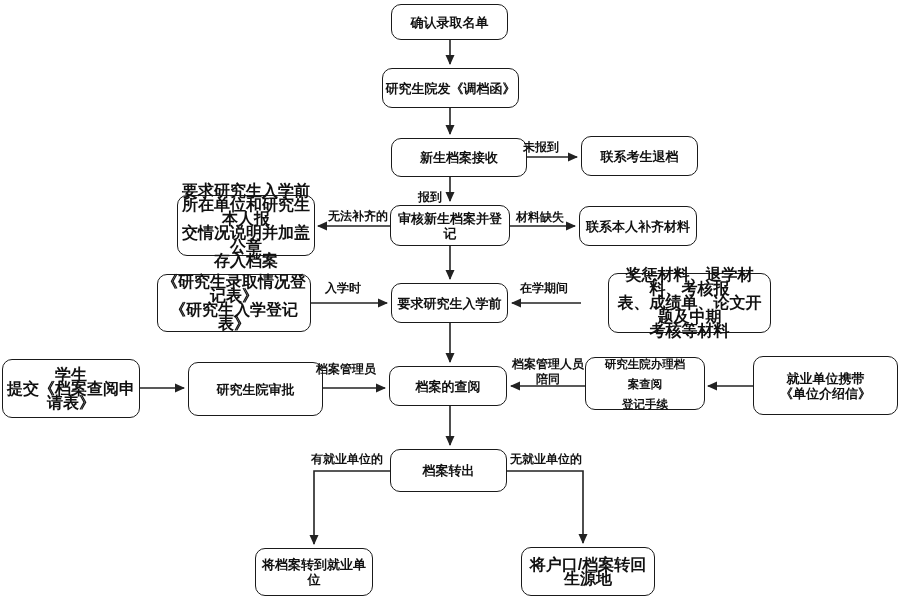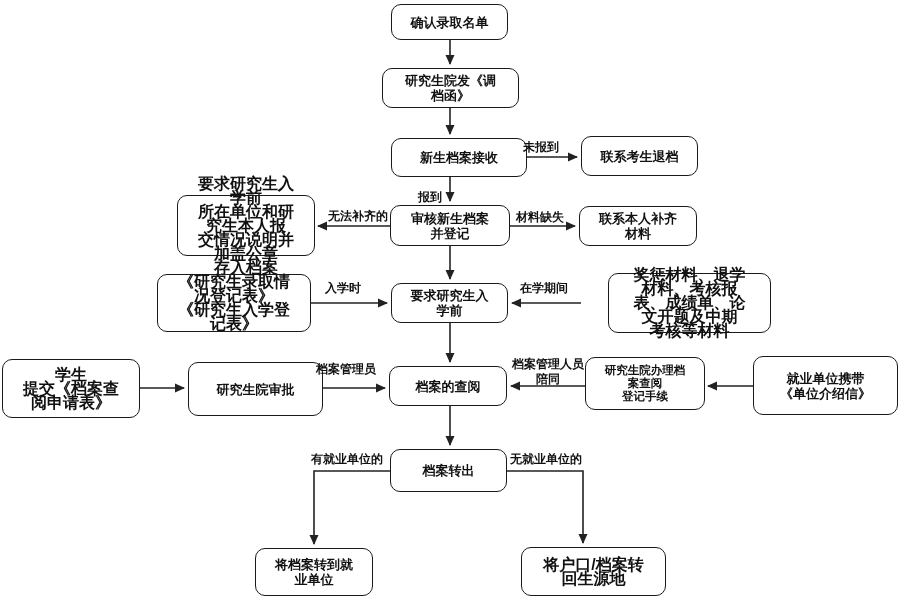--- a/index.html
+++ b/index.html
@@ -23,30 +23,30 @@
     border: 1.8px solid #1a1a1a;
     border-radius: 10px;
     display: flex;
     align-items: center;
     justify-content: center;
     text-align: center;
     font-size: 13px;
     line-height: 15px;
     font-weight: bold;
     white-space: pre-line;
-    padding: 1px 18px;
+    padding: 1px 2px;
     z-index: 2;
   }
   .node.small {
     font-size: 16px;
     line-height: 14px;
   }
   .node.xsmall {
     font-size: 11.5px;
-    line-height: 13px;
+    line-height: 20px;
     padding: 16px;
   }
   .elabel {
     position: absolute;
     transform: translateX(-50%);
     font-size: 12px;
     line-height: 15px;
     font-weight: bold;
     white-space: pre-line;
     text-align: center;
@@ -104,21 +104,21 @@
   <div class="node small" style="left:2px;   top:359px; width:138px; height:59px;">学生
 提交《档案查阅申请表》</div>
   <div class="node" style="left:188px; top:362px; width:135px; height:54px;">研究生院审批</div>
   <div class="node" style="left:389px; top:366px; width:118px; height:40px;">档案的查阅</div>
   <div class="node xsmall" style="left:585px; top:357px; width:120px; height:53px;">研究生院办理档案查阅
 登记手续</div>
   <div class="node" style="left:753px; top:356px; width:145px; height:59px;">就业单位携带
 《单位介绍信》</div>
   <div class="node" style="left:390px; top:449px; width:117px; height:43px;">档案转出</div>
   <div class="node" style="left:255px; top:548px; width:118px; height:48px;">将档案转到就业单位</div>
-  <div class="node small" style="left:521px; top:547px; width:145px; height:49px;">将户口/档案转回生源地</div>
+  <div class="node small" style="left:521px; top:547px; width:134px; height:49px;">将户口/档案转回生源地</div>
 
   <div class="elabel" style="left:541px; top:140px;">未报到</div>
   <div class="elabel" style="left:430px; top:190px;">报到</div>
   <div class="elabel" style="left:540px; top:210px;">材料缺失</div>
   <div class="elabel" style="left:358px; top:209px;">无法补齐的</div>
   <div class="elabel" style="left:343px; top:281px;">入学时</div>
   <div class="elabel" style="left:544px; top:281px;">在学期间</div>
   <div class="elabel" style="left:346px; top:362px;">档案管理员</div>
   <div class="elabel" style="left:548px; top:357px;">档案管理人员
 陪同</div>

